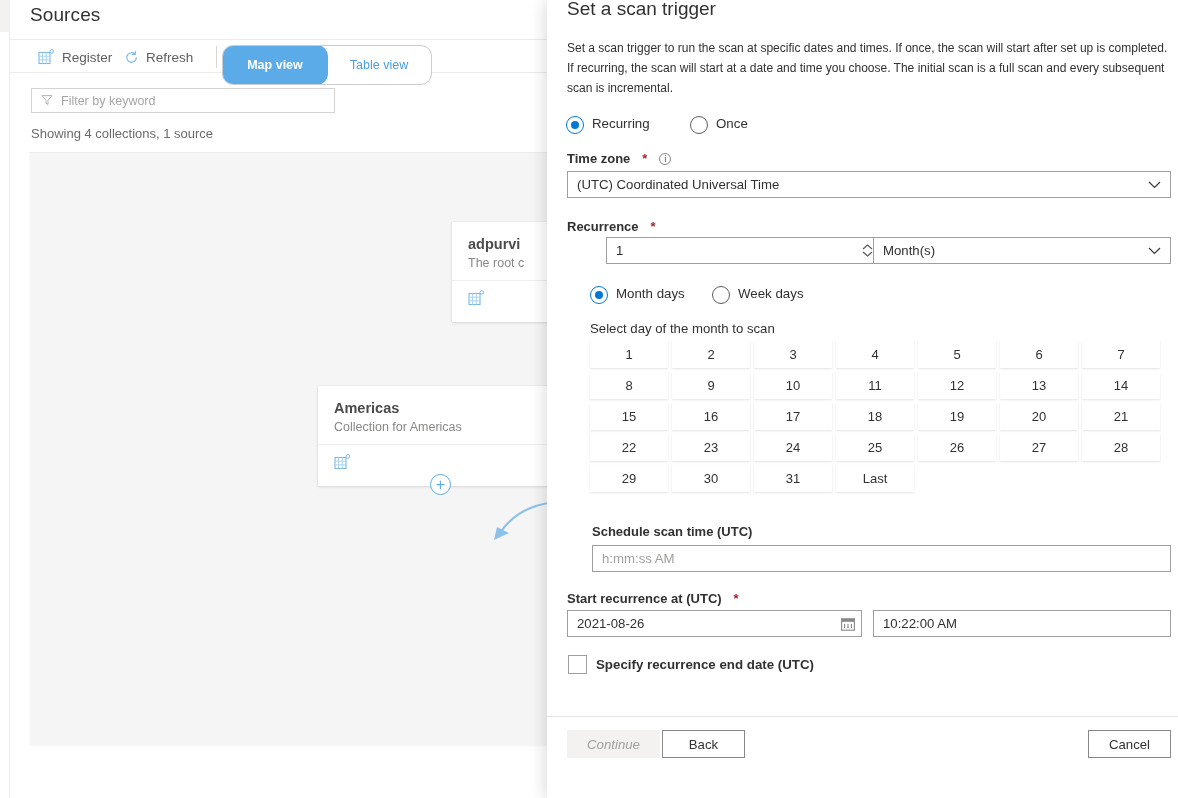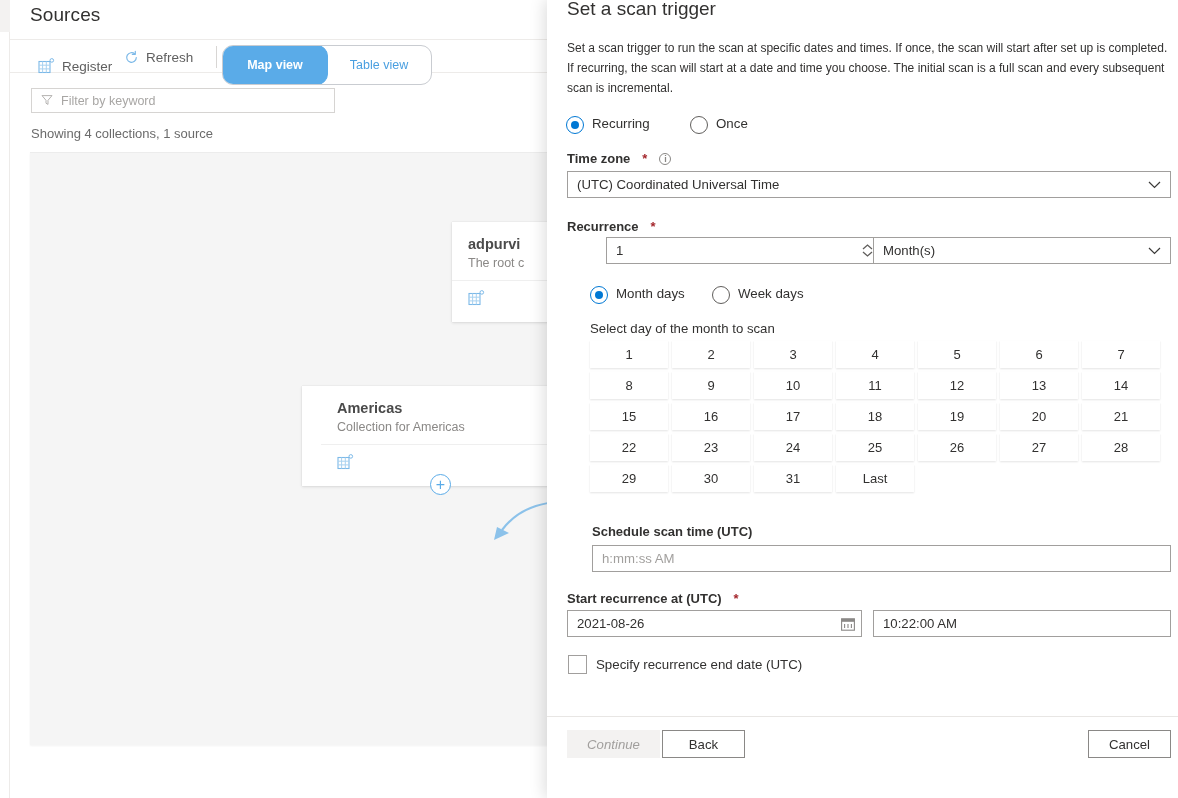--- a/index.html
+++ b/index.html
@@ -33,21 +33,21 @@
 
   .cmdbar {
     position: absolute; left: 10px; top: 39px; width: 1168px; height: 34px;
     border-top: 1px solid #edebe9; border-bottom: 1px solid #edebe9;
   }
   .cmd-item {
     position: absolute; top: 0; height: 34px;
     display: flex; align-items: center; gap: 7px;
     font-size: 13.5px; color: #5f5f5f; padding: 0 4px;
   }
-  .cmd-register { left: 24px; align-items: flex-end; }
+  .cmd-register { left: 24px; }
   .cmd-refresh { left: 110px; }
   .cmd-divider {
     position: absolute; left: 206px; top: 6px; width: 1px; height: 22px;
     background: #d8d6d4;
   }
 
   .grid-icon { width: 17px; height: 16px; position: relative; display:inline-block; }
   .refresh-icon { width: 15px; height: 15px; display:inline-block; }
 
   .pill {
@@ -182,21 +182,21 @@
     display: grid; grid-template-columns: repeat(7, 78px);
     gap: 4px;
   }
   .day-btn {
     height: 27px; background: #ffffff;
     box-shadow: 0 0.6px 1.8px rgba(0,0,0,0.11), 0 0.3px 0.9px rgba(0,0,0,0.10);
     display: flex; align-items: center; justify-content: center;
     font-size: 13px; color: #323130; cursor: pointer;
   }
 
-  .checkbox-row { position: absolute; left: 548px; top: 655px; display: flex; align-items: center; }
+  .checkbox-row { position: absolute; left: 548px; top: 655px; display: flex; align-items: center; font-weight: bold; }
   .checkbox {
     width: 19px; height: 19px; border: 1px solid #a19f9d; background: #fff;
   }
   .checkbox-label { font-size: 13.3px; color: #323130; margin-left: 9px; }
 
   .panel-footer {
     position: absolute; left: 0; top: 716px; width: 651px; height: 82px;
     border-top: 1px solid #e8e6e4; background: #ffffff;
   }
   .btn {
@@ -282,21 +282,21 @@
             <svg width="17" height="16" viewBox="0 0 17 16">
               <rect x="1" y="3.5" width="11" height="11" fill="none" stroke="#7cb9e8" stroke-width="1.1"></rect>
               <path d="M1 7.2h11M1 10.9h11M4.6 3.5v11M8.3 3.5v11" stroke="#a9d2f0" stroke-width="1"></path>
               <circle cx="13.8" cy="2.4" r="1.8" fill="none" stroke="#7cb9e8" stroke-width="1"></circle>
             </svg>
           </span>
           <span class="card-link"></span>
         </div>
       </div>
 
-      <div class="card card-americas" style="left:272px; top:234px;padding-left:19px;">
+      <div class="card card-americas" style="left:288px; top:234px;">
         <div class="card-body">
           <div class="card-title">Americas</div>
           <div class="card-sub">Collection for Americas</div>
         </div>
         <div class="card-foot">
           <span>
             <svg width="17" height="16" viewBox="0 0 17 16">
               <rect x="1" y="3.5" width="11" height="11" fill="none" stroke="#7cb9e8" stroke-width="1.1"></rect>
               <path d="M1 7.2h11M1 10.9h11M4.6 3.5v11M8.3 3.5v11" stroke="#a9d2f0" stroke-width="1"></path>
               <circle cx="13.8" cy="2.4" r="1.8" fill="none" stroke="#7cb9e8" stroke-width="1"></circle>

